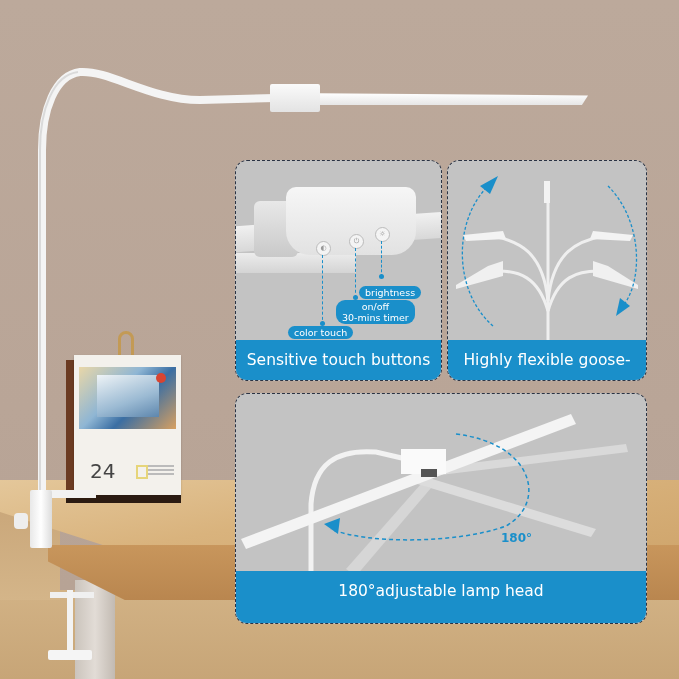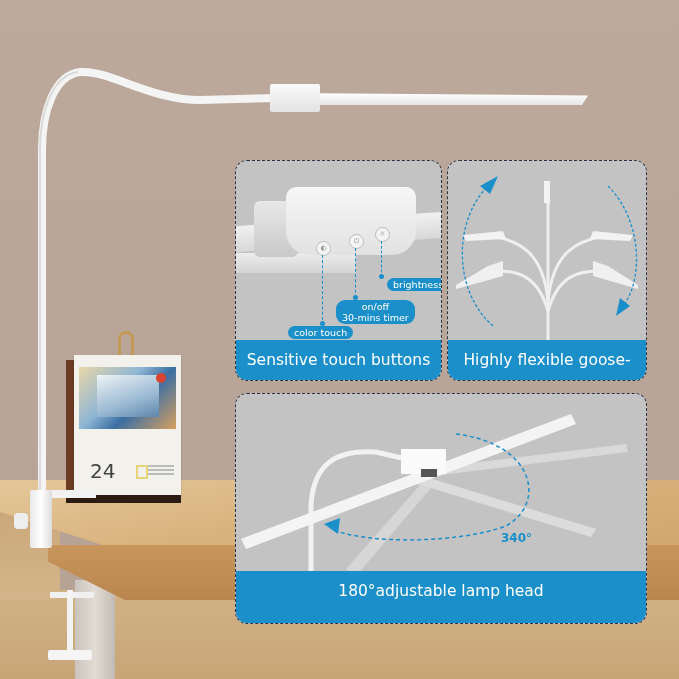--- a/index.html
+++ b/index.html
@@ -54,21 +54,21 @@
   
   .btn-housing{position:absolute;left:50px;top:26px;width:130px;height:68px;background:linear-gradient(180deg,#f6f6f6,#e2e2e2);border-radius:10px 10px 24px 24px;}
   .rail{position:absolute;left:0;top:58px;width:207px;height:26px;background:linear-gradient(180deg,#f1f1f1,#d8d8d8);transform:skewY(-4deg);}
   .rail2{position:absolute;left:0;top:92px;width:120px;height:20px;background:linear-gradient(180deg,#ececec,#d4d4d4);}
   .side-block{position:absolute;left:18px;top:40px;width:44px;height:56px;background:linear-gradient(180deg,#e8e8e8,#c9c9c9);border-radius:6px;}
   .touch{position:absolute;width:13px;height:13px;border-radius:50%;border:1px solid #bbb;font-size:7px;color:#999;text-align:center;line-height:13px;background:#f4f4f4;}
   .t1{left:80px;top:80px;} .t2{left:113px;top:73px;} .t3{left:139px;top:66px;}
   .lead{position:absolute;border-left:1.5px dashed #1a8fca;width:0;}
   .dot{position:absolute;width:5px;height:5px;border-radius:50%;background:#1a8fca;}
   .tag{position:absolute;background:#1a8fca;color:#fff;font-size:9.5px;border-radius:9px;padding:1px 6px;text-align:center;line-height:11px;white-space:nowrap;}
-  .tag-b{left:123px;top:117px;margin-left:28px;}
+  .tag-b{left:123px;top:125px;}
   .tag-o{left:100px;top:139px;}
   .tag-c{left:52px;top:165px;}
   .deg{position:absolute;left:265px;top:137px;color:#1a8fca;font-size:12px;font-weight:bold;}
 </style>
 </head>
 <body>
 
 <div class="scene">
 
 
@@ -170,17 +170,17 @@
       <polygon points="185,75 390,50 392,58 188,83" fill="#d9d9d9"></polygon>
 
       <polygon points="5,145 335,20 340,30 10,155" fill="#f4f4f4"></polygon>
 
       <rect x="165" y="55" width="45" height="25" fill="#fafafa"></rect>
       <rect x="185" y="75" width="16" height="8" fill="#555"></rect>
 
       <path d="M220 40 C300 50 310 110 270 132 C220 150 130 150 95 135" stroke="#1a8fca" stroke-width="1.5" stroke-dasharray="4,3" fill="none"></path>
       <polygon points="88,130 104,124 102,140" fill="#1a8fca"></polygon>
     </svg>
-    <div class="deg">340°</div>
+    <div class="deg">180°</div>
     <div class="caption">180°adjustable lamp head</div>
   </div>
 
 </div>
 
 </body></html>

